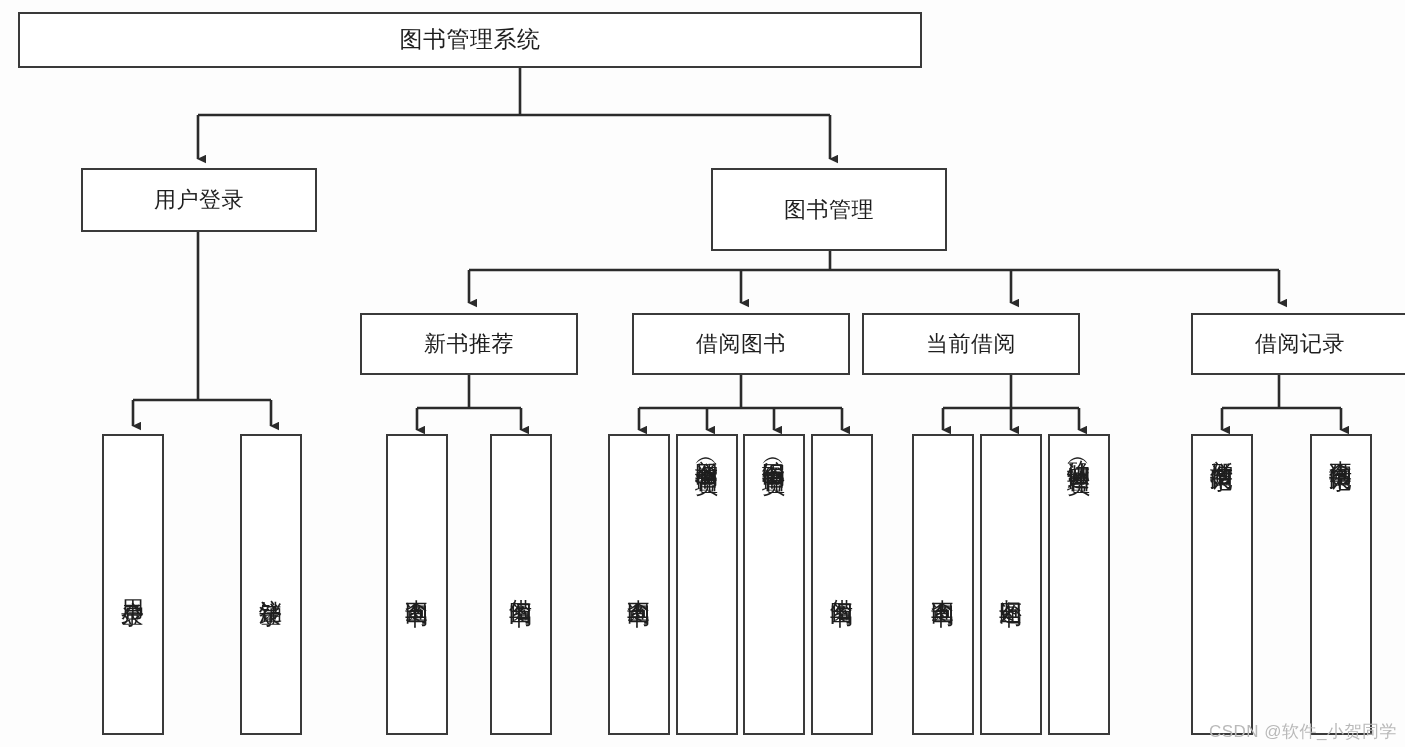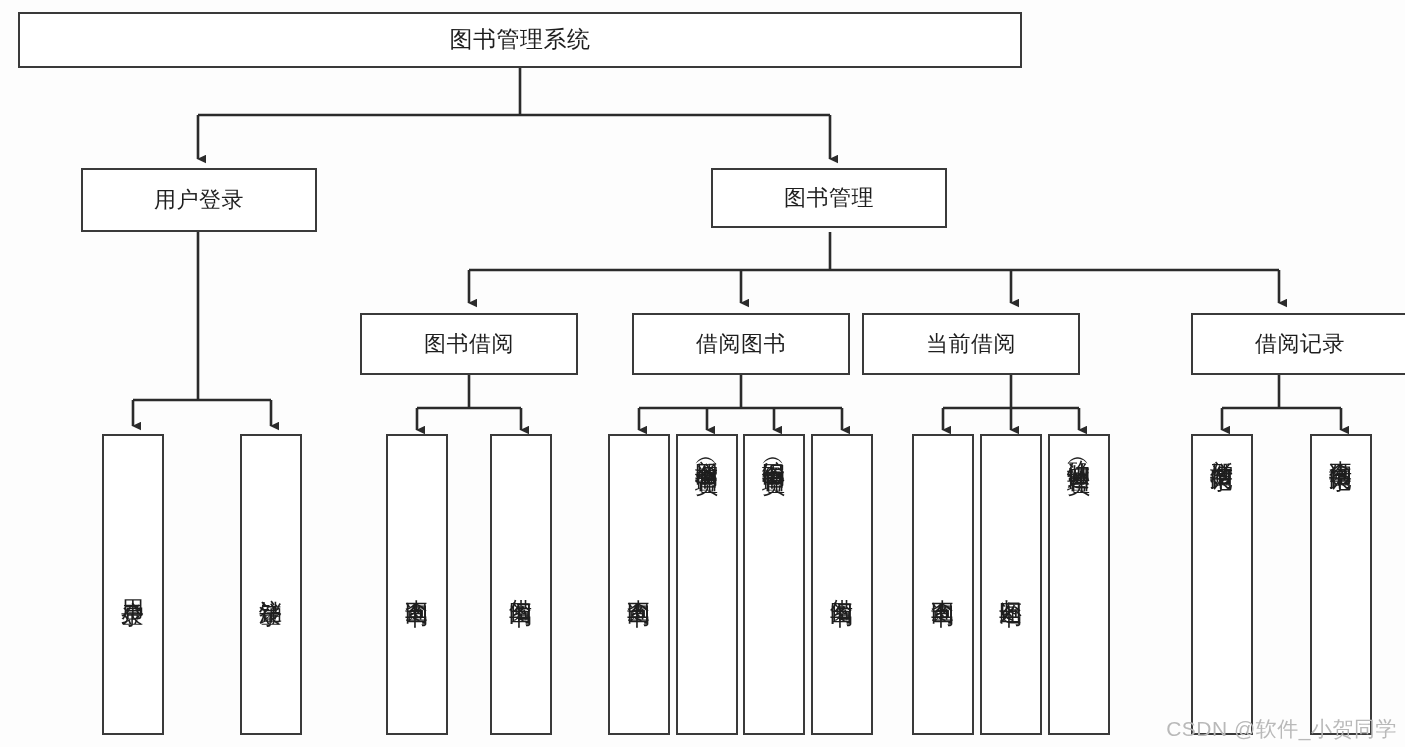--- a/index.html
+++ b/index.html
@@ -69,21 +69,21 @@
     margin: 0 auto;
   }
   .leaf.leaf-short {
     align-items: center;
     padding-top: 0;
   }
   .watermark {
     position: absolute;
     right: 8px;
     bottom: 4px;
-    font-size: 21px;
+    font-size: 17px;
     color: #b9b9b9;
     letter-spacing: 0.5px;
     white-space: nowrap;
     user-select: none;
   }
 </style>
 </head>
 <body>
 
 <div id="diagram-root">
@@ -133,33 +133,33 @@
       <path d="M1011,408 L1011,430" marker-end="url(#arrowhead)"></path>
       <path d="M1079,408 L1079,430" marker-end="url(#arrowhead)"></path>
 
       <path d="M1279,375 L1279,408"></path>
       <path d="M1222,408 L1341,408"></path>
       <path d="M1222,408 L1222,430" marker-end="url(#arrowhead)"></path>
       <path d="M1341,408 L1341,430" marker-end="url(#arrowhead)"></path>
     </g>
   </svg>
 
-  <div class="node lvl-root" style="left:18px; top:12px; width:1004px; height:56px;">
+  <div class="node lvl-root" style="left:18px; top:12px; width:904px; height:56px;">
     <span class="node-label">图书管理系统</span>
   </div>
 
   <div class="node lvl-mid" style="left:81px; top:168px; width:236px; height:64px;">
     <span class="node-label">用户登录</span>
   </div>
-  <div class="node lvl-mid" style="left:711px; top:168px; width:236px; height:60px;justify-content:center;">
+  <div class="node lvl-mid" style="left:711px; top:168px; width:236px; height:83px;justify-content:center;">
     <span class="node-label">图书管理</span>
   </div>
 
   <div class="node lvl-mid" style="left:360px; top:313px; width:218px; height:62px;">
-    <span class="node-label">图书借阅</span>
+    <span class="node-label">新书推荐</span>
   </div>
   <div class="node lvl-mid" style="left:632px; top:313px; width:218px; height:62px;">
     <span class="node-label">借阅图书</span>
   </div>
   <div class="node lvl-mid" style="left:862px; top:313px; width:218px; height:62px;">
     <span class="node-label">当前借阅</span>
   </div>
   <div class="node lvl-mid" style="left:1170px; top:313px; width:218px; height:62px;margin-left:21px;">
     <span class="node-label">借阅记录</span>
   </div>

